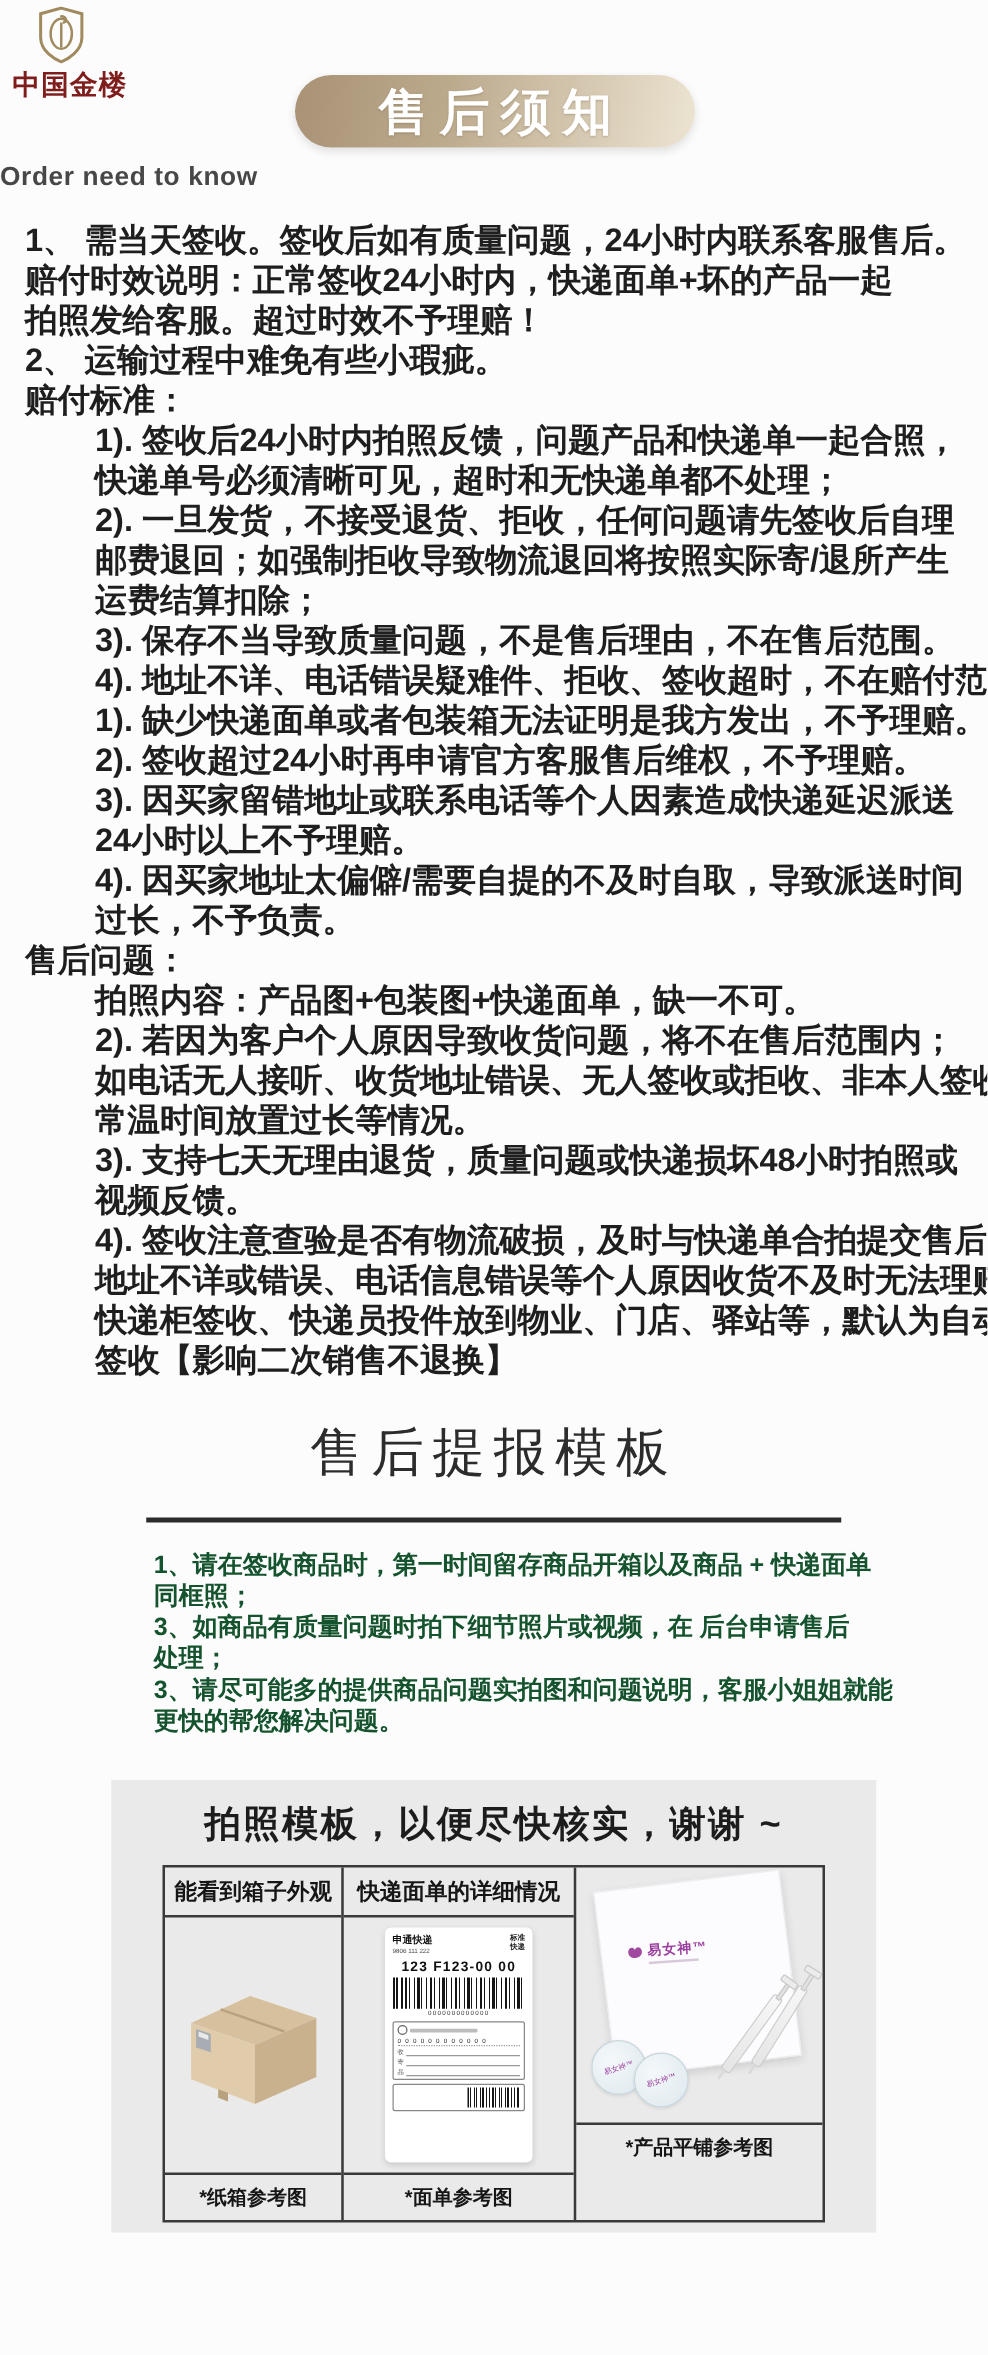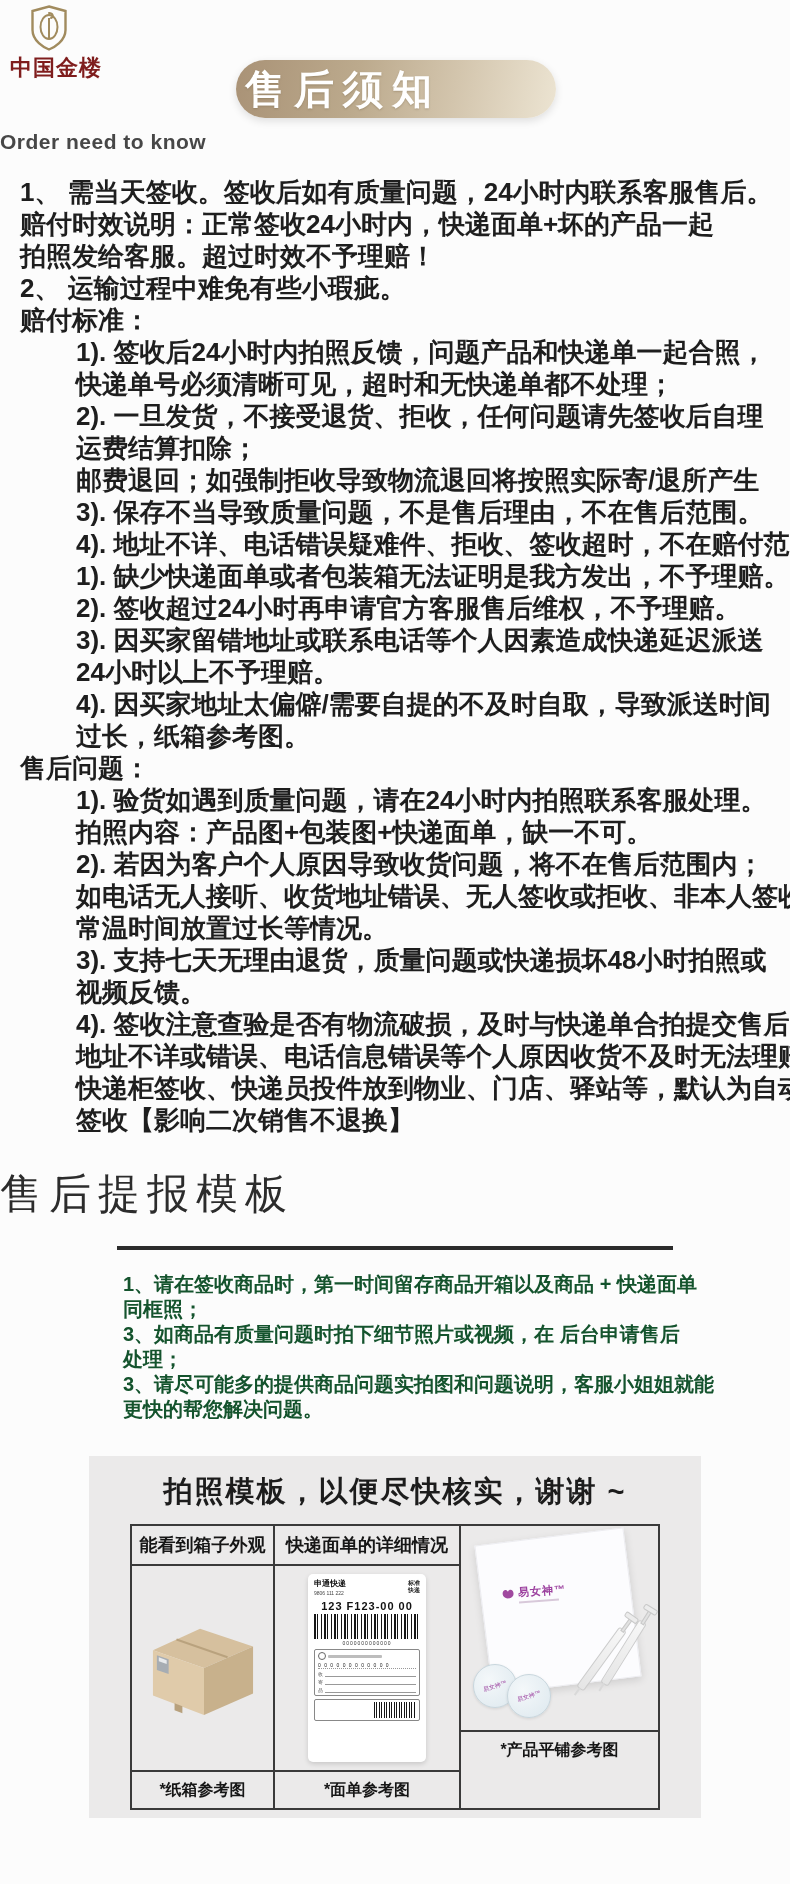--- a/index.html
+++ b/index.html
@@ -7,32 +7,32 @@
   #page{position:relative;width:790px;height:1884px;background:#fcfcfc;overflow:hidden;color:#1f1f1f;}
 
   
   .logo{position:absolute;top:5px;left:10px;width:78px;text-align:center;}
   .logo svg{display:block;margin:0 auto;}
   .logo-text{margin-top:2px;font-size:22px;font-weight:600;color:#7f1d1d;letter-spacing:1px;white-space:nowrap;}
 
   
   .banner{width:320px;height:58px;margin:60px 0 0 236px;border-radius:29px;
     background:linear-gradient(100deg,#a99276 0%,#bcaa8d 38%,#d3c5ad 68%,#ece4d2 100%);
-    display:flex;align-items:center;box-shadow:0 3px 8px rgba(0,0,0,.12);}
+    display:flex;align-items:center;justify-content:center;box-shadow:0 3px 8px rgba(0,0,0,.12);}
   .banner-title{font-size:40px;font-weight:700;color:#ffffff;letter-spacing:9px;padding-left:9px;
     text-shadow:0 1px 2px rgba(110,92,62,.35);white-space:nowrap;}
   .eng{margin-top:12px;font-size:21px;font-weight:700;color:#474747;letter-spacing:.5px;}
 
   
   .notice{margin-top:22px;padding:0 12px 0 20px;font-size:26px;line-height:32px;font-weight:600;color:#1e1e1e;}
   .notice .ln{white-space:nowrap;}
   .notice .ind{padding-left:56px;}
 
   
-  .tpl-title{margin-top:30px;text-align:left;font-size:42px;font-weight:500;color:#2c2c2c;letter-spacing:7px;white-space:nowrap;}
+  .tpl-title{margin-top:30px;text-align:center;font-size:42px;font-weight:500;color:#2c2c2c;letter-spacing:7px;white-space:nowrap;}
   .tpl-divider{width:556px;height:4px;background:#2c2c2c;margin:24px auto 0;}
   .tpl-list{width:568px;margin:22px auto 0;padding-left:12px;box-sizing:border-box;
     font-size:20px;line-height:25px;font-weight:600;color:#14532d;}
   .tpl-list .ln{white-space:nowrap;}
 
   
   .panel{width:612px;height:362px;margin:34px auto 0;background:#ebeaea;padding-top:16px;box-sizing:border-box;}
   .panel-title{text-align:center;font-size:29px;font-weight:700;color:#1c1c1c;letter-spacing:2px;white-space:nowrap;}
   .ptable{width:530px;margin:12px auto 0;display:flex;border:2px solid #3a3a3a;box-sizing:border-box;}
   .pcol{display:flex;flex-direction:column;}
@@ -114,32 +114,31 @@
   <div class="notice">
 
   <div class="ln">1、 需当天签收。签收后如有质量问题，24小时内联系客服售后。</div>
       <div class="ln">赔付时效说明：正常签收24小时内，快递面单+坏的产品一起</div>
       <div class="ln">拍照发给客服。超过时效不予理赔！</div>
       <div class="ln">2、 运输过程中难免有些小瑕疵。</div>
       <div class="ln">赔付标准：</div>
       <div class="ln ind">1). 签收后24小时内拍照反馈，问题产品和快递单一起合照，</div>
       <div class="ln ind">快递单号必须清晰可见，超时和无快递单都不处理；</div>
       <div class="ln ind">2). 一旦发货，不接受退货、拒收，任何问题请先签收后自理</div>
+      <div class="ln ind">邮费退回；如强制拒收导致物流退回将按照实际寄/退所产生</div>
       <div class="ln ind">运费结算扣除；</div>
-      <div class="ln ind">邮费退回；如强制拒收导致物流退回将按照实际寄/退所产生</div>
       <div class="ln ind">3). 保存不当导致质量问题，不是售后理由，不在售后范围。</div>
       <div class="ln ind">4). 地址不详、电话错误疑难件、拒收、签收超时，不在赔付范围。</div>
       <div class="ln ind">1). 缺少快递面单或者包装箱无法证明是我方发出，不予理赔。</div>
       <div class="ln ind">2). 签收超过24小时再申请官方客服售后维权，不予理赔。</div>
       <div class="ln ind">3). 因买家留错地址或联系电话等个人因素造成快递延迟派送</div>
       <div class="ln ind">24小时以上不予理赔。</div>
       <div class="ln ind">4). 因买家地址太偏僻/需要自提的不及时自取，导致派送时间</div>
-      <div class="ln ind">过长，纸箱参考图。</div>
+      <div class="ln ind">过长，不予负责。</div>
       <div class="ln">售后问题：</div>
-      <div class="ln ind">1). 验货如遇到质量问题，请在24小时内拍照联系客服处理。</div>
       <div class="ln ind">拍照内容：产品图+包装图+快递面单，缺一不可。</div>
       <div class="ln ind">2). 若因为客户个人原因导致收货问题，将不在售后范围内；</div>
       <div class="ln ind">如电话无人接听、收货地址错误、无人签收或拒收、非本人签收、</div>
       <div class="ln ind">常温时间放置过长等情况。</div>
       <div class="ln ind">3). 支持七天无理由退货，质量问题或快递损坏48小时拍照或</div>
       <div class="ln ind">视频反馈。</div>
       <div class="ln ind">4). 签收注意查验是否有物流破损，及时与快递单合拍提交售后；</div>
       <div class="ln ind">地址不详或错误、电话信息错误等个人原因收货不及时无法理赔；</div>
       <div class="ln ind">快递柜签收、快递员投件放到物业、门店、驿站等，默认为自动</div>
       <div class="ln ind">签收【影响二次销售不退换】</div>

